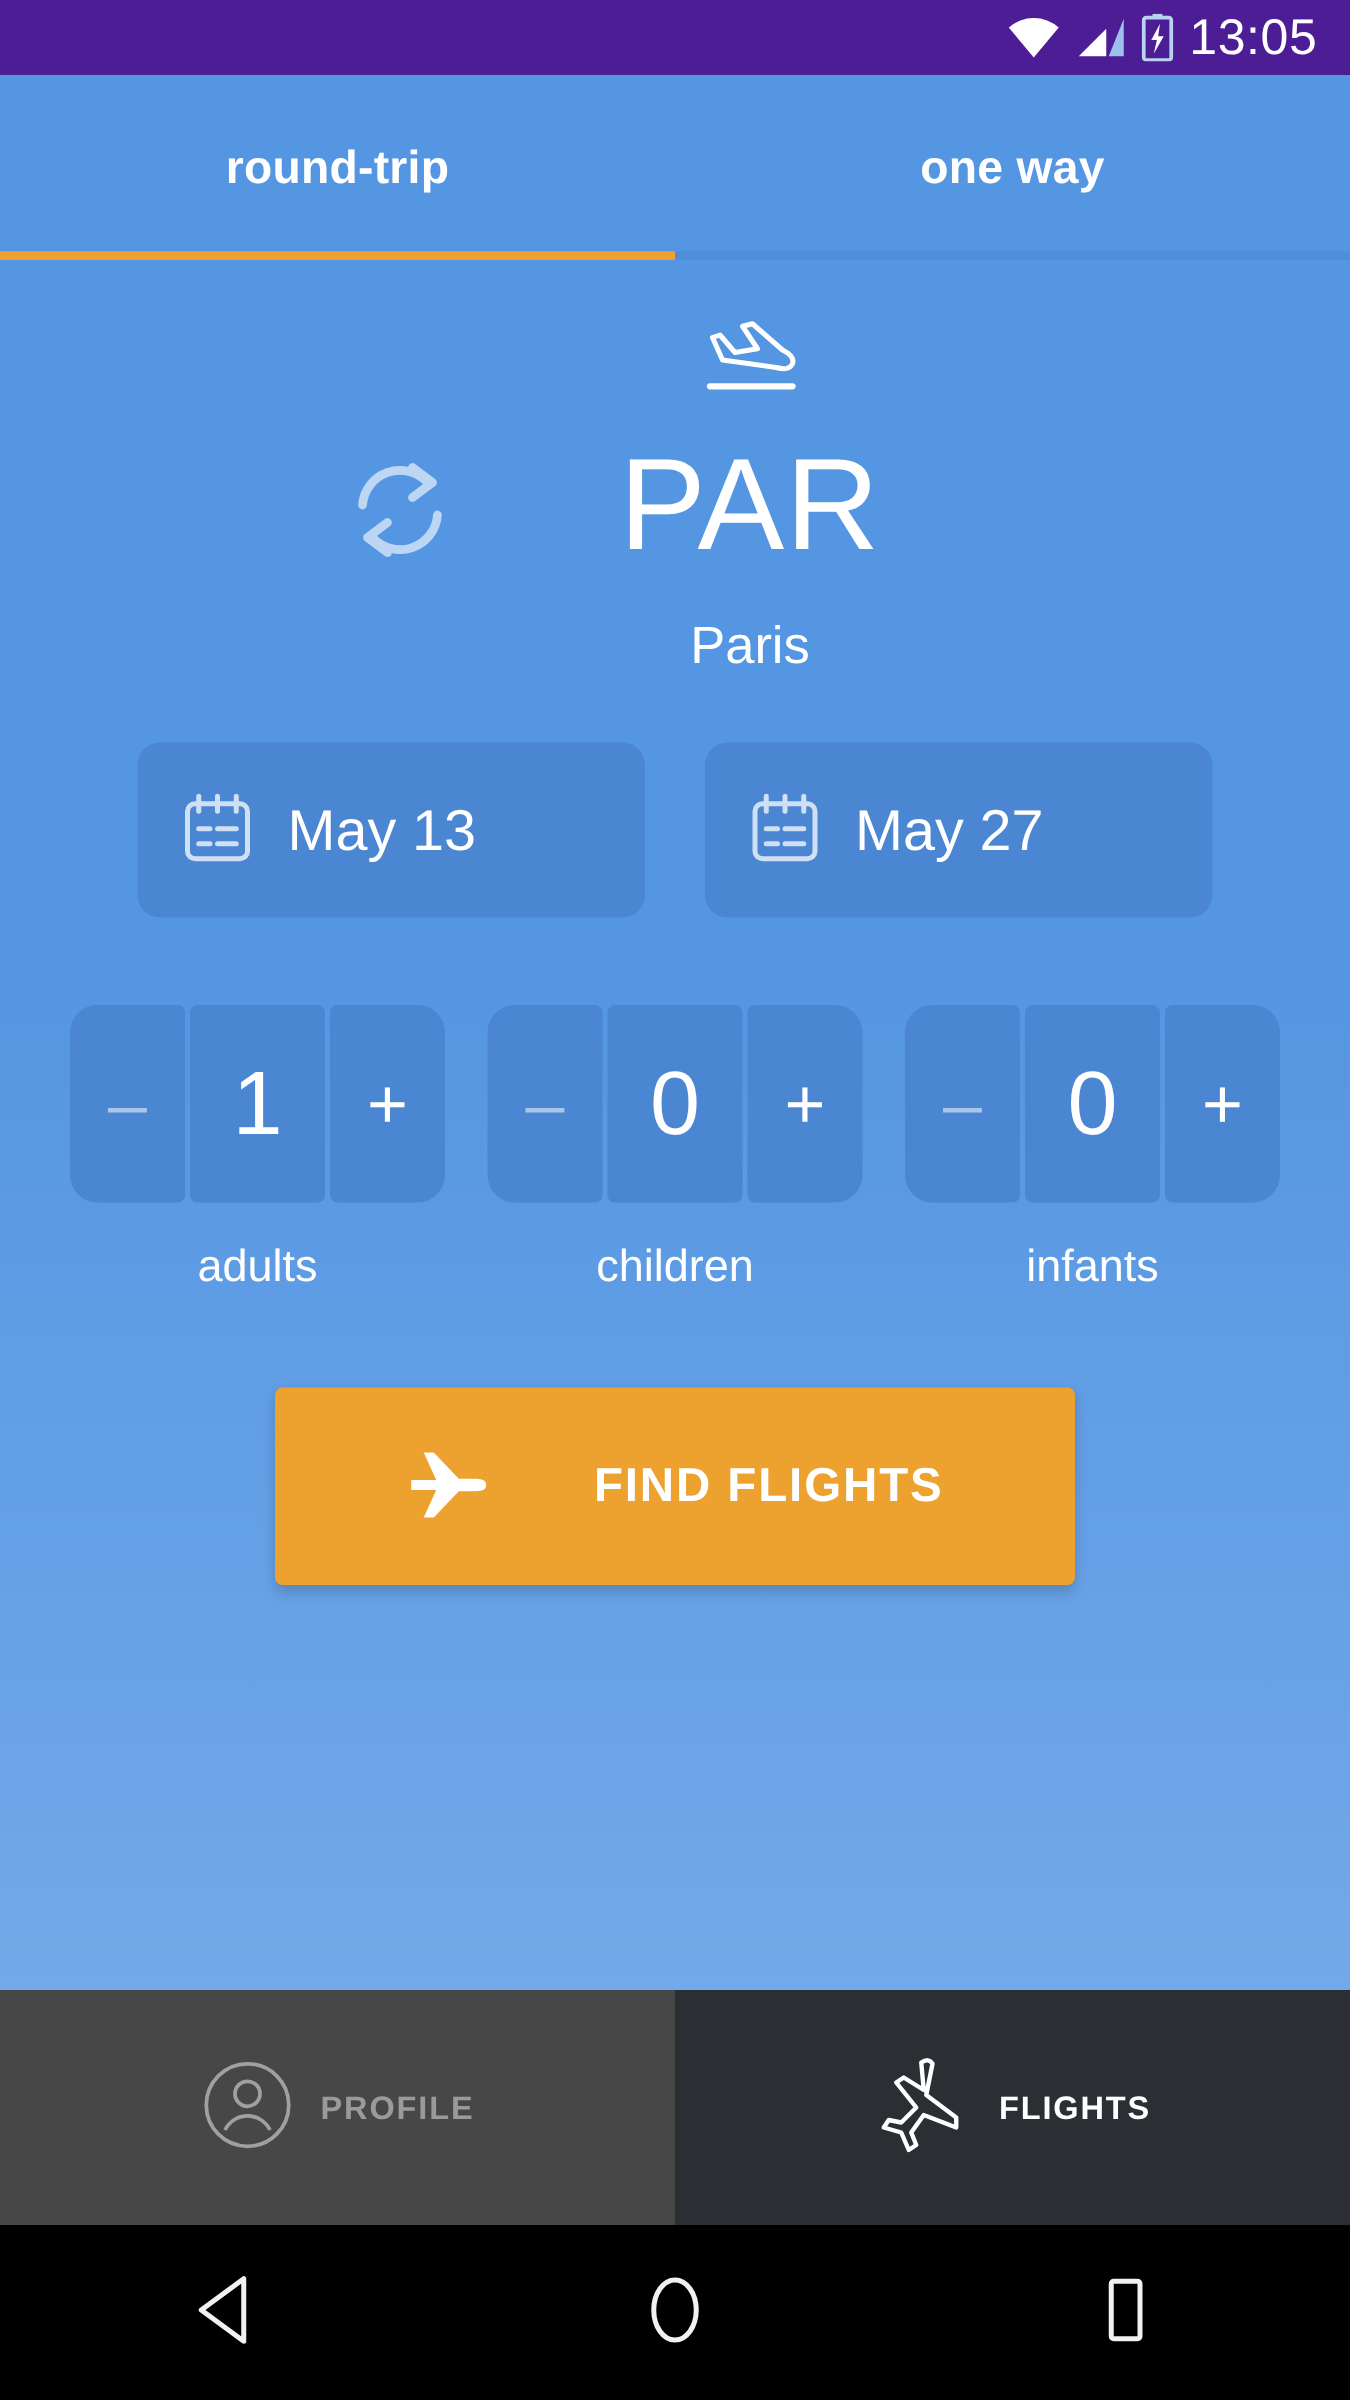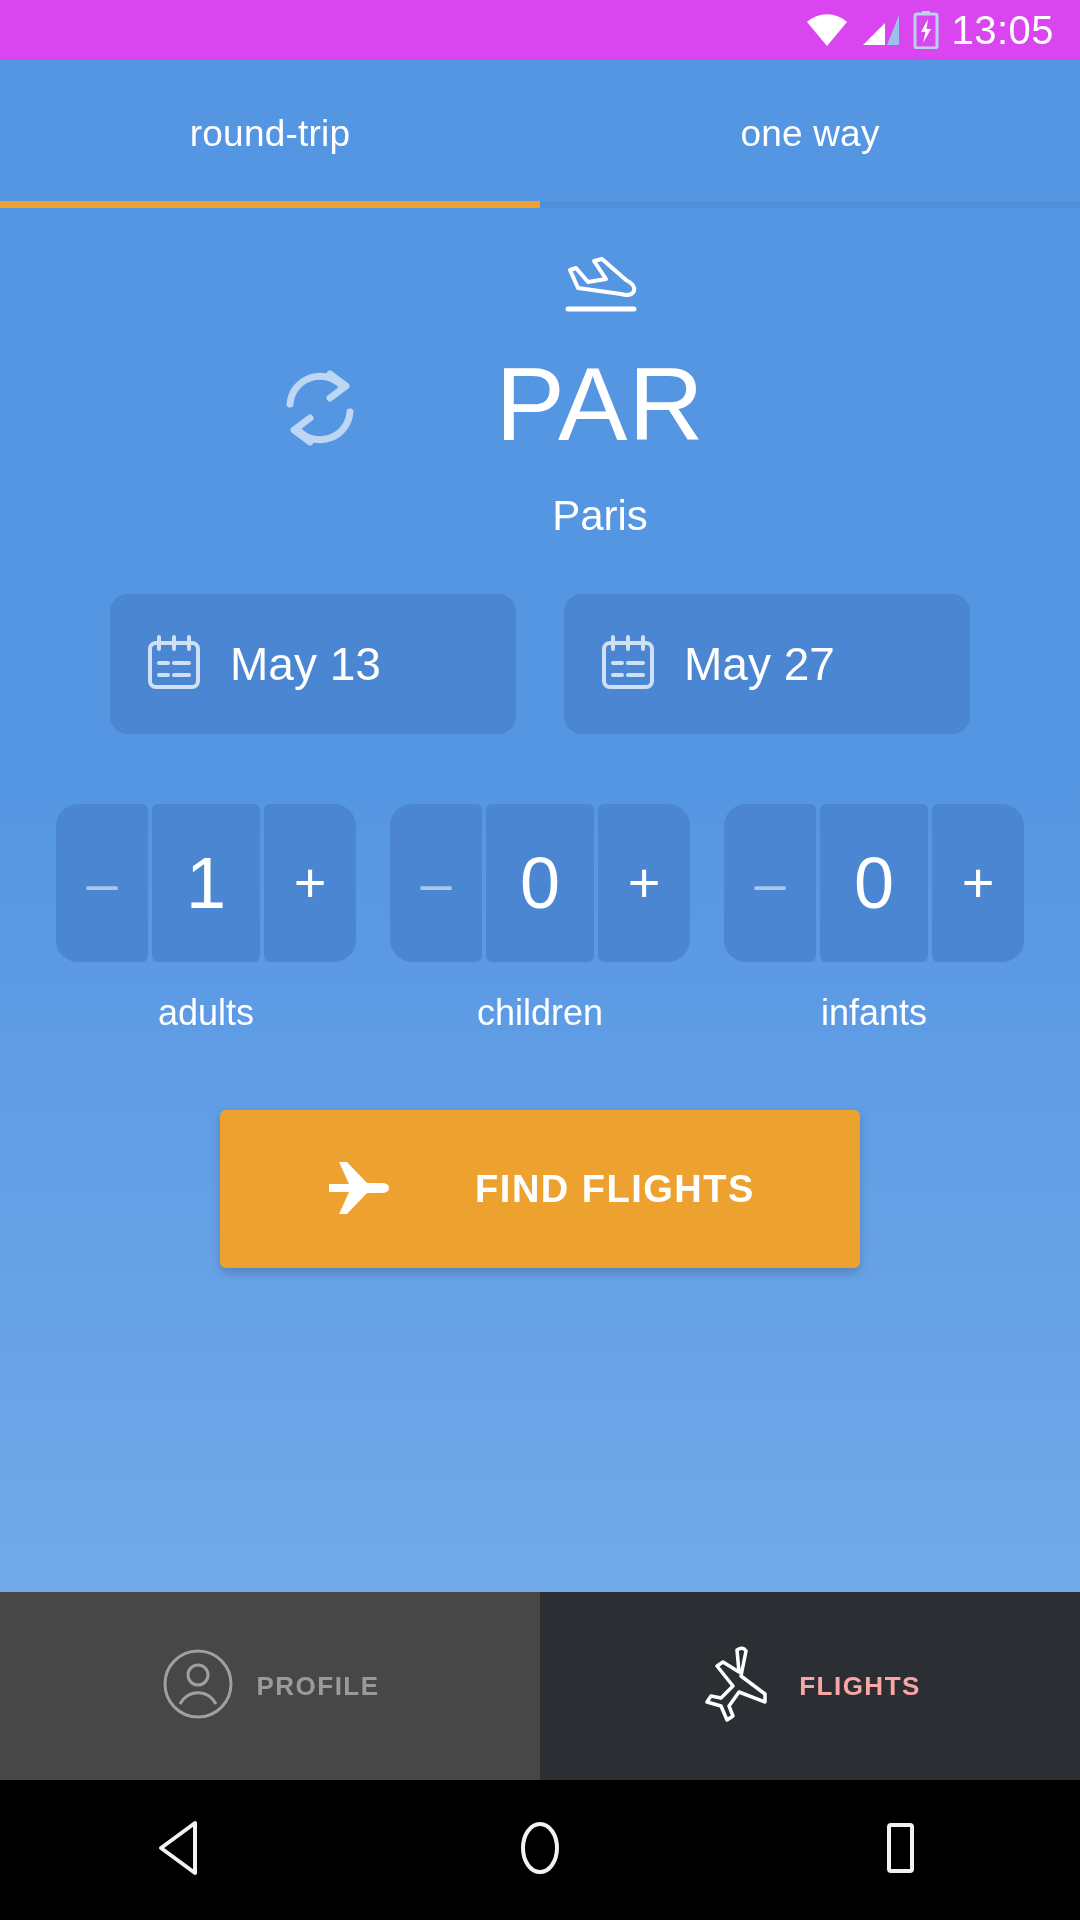--- a/index.html
+++ b/index.html
@@ -6,35 +6,35 @@
   html, body {
     width:1080px; height:1920px;
     background:#000;
     font-family:"Liberation Sans", sans-serif;
     overflow:hidden;
   }
   .phone { width:1080px; height:1920px; display:flex; flex-direction:column; position:relative; }
 
   
   .statusbar {
-    height:60px; background:#d946ef; flex:0 0 60px;
+    height:60px; background:#4c1d95; flex:0 0 60px;
     display:flex; align-items:center; justify-content:flex-end;
     padding-right:26px; gap:12px;
   }
   .statusbar svg { display:block; }
   .clock { color:#fff; font-size:40px; font-weight:400; letter-spacing:0.5px; line-height:1; }
 
   
   .tabbar {
     flex:0 0 148px; background:#5596e2;
     display:flex; position:relative;
   }
   .tab {
     flex:1; display:flex; align-items:center; justify-content:center;
-    color:#fff; font-size:37px; font-weight:normal; letter-spacing:0.2px;
+    color:#fff; font-size:37px; font-weight:bold; letter-spacing:0.2px;
   }
   .tab.inactive { color:#ffffff; }
   .tab-underline-track {
     position:absolute; left:0; right:0; bottom:0; height:7px; background:#4f8ed8;
   }
   .tab-indicator {
     position:absolute; left:0; bottom:0; height:7px; width:50%;
     background:#eda22f;
   }
 
@@ -110,21 +110,21 @@
   }
   .cta-label { color:#fff; font-size:38px; font-weight:bold; letter-spacing:1.5px; }
 
   
   .bottomnav { flex:0 0 188px; display:flex; }
   .navitem { flex:1; display:flex; flex-direction:row; align-items:center; justify-content:center; gap:20px; }
   .navitem.profile { background:#474747; }
   .navitem.flights { background:#2b2f33; }
   .nav-label { font-size:26px; font-weight:bold; letter-spacing:1.5px; }
   .navitem.profile .nav-label { color:#9a9a9a; }
-  .navitem.flights .nav-label { color:#fca5a5; }
+  .navitem.flights .nav-label { color:#ffffff; }
 
   
   .androidnav {
     flex:0 0 140px; background:#000;
     display:flex; align-items:center; justify-content:space-around;
   }
 </style>
 </head>
 <body>
 

